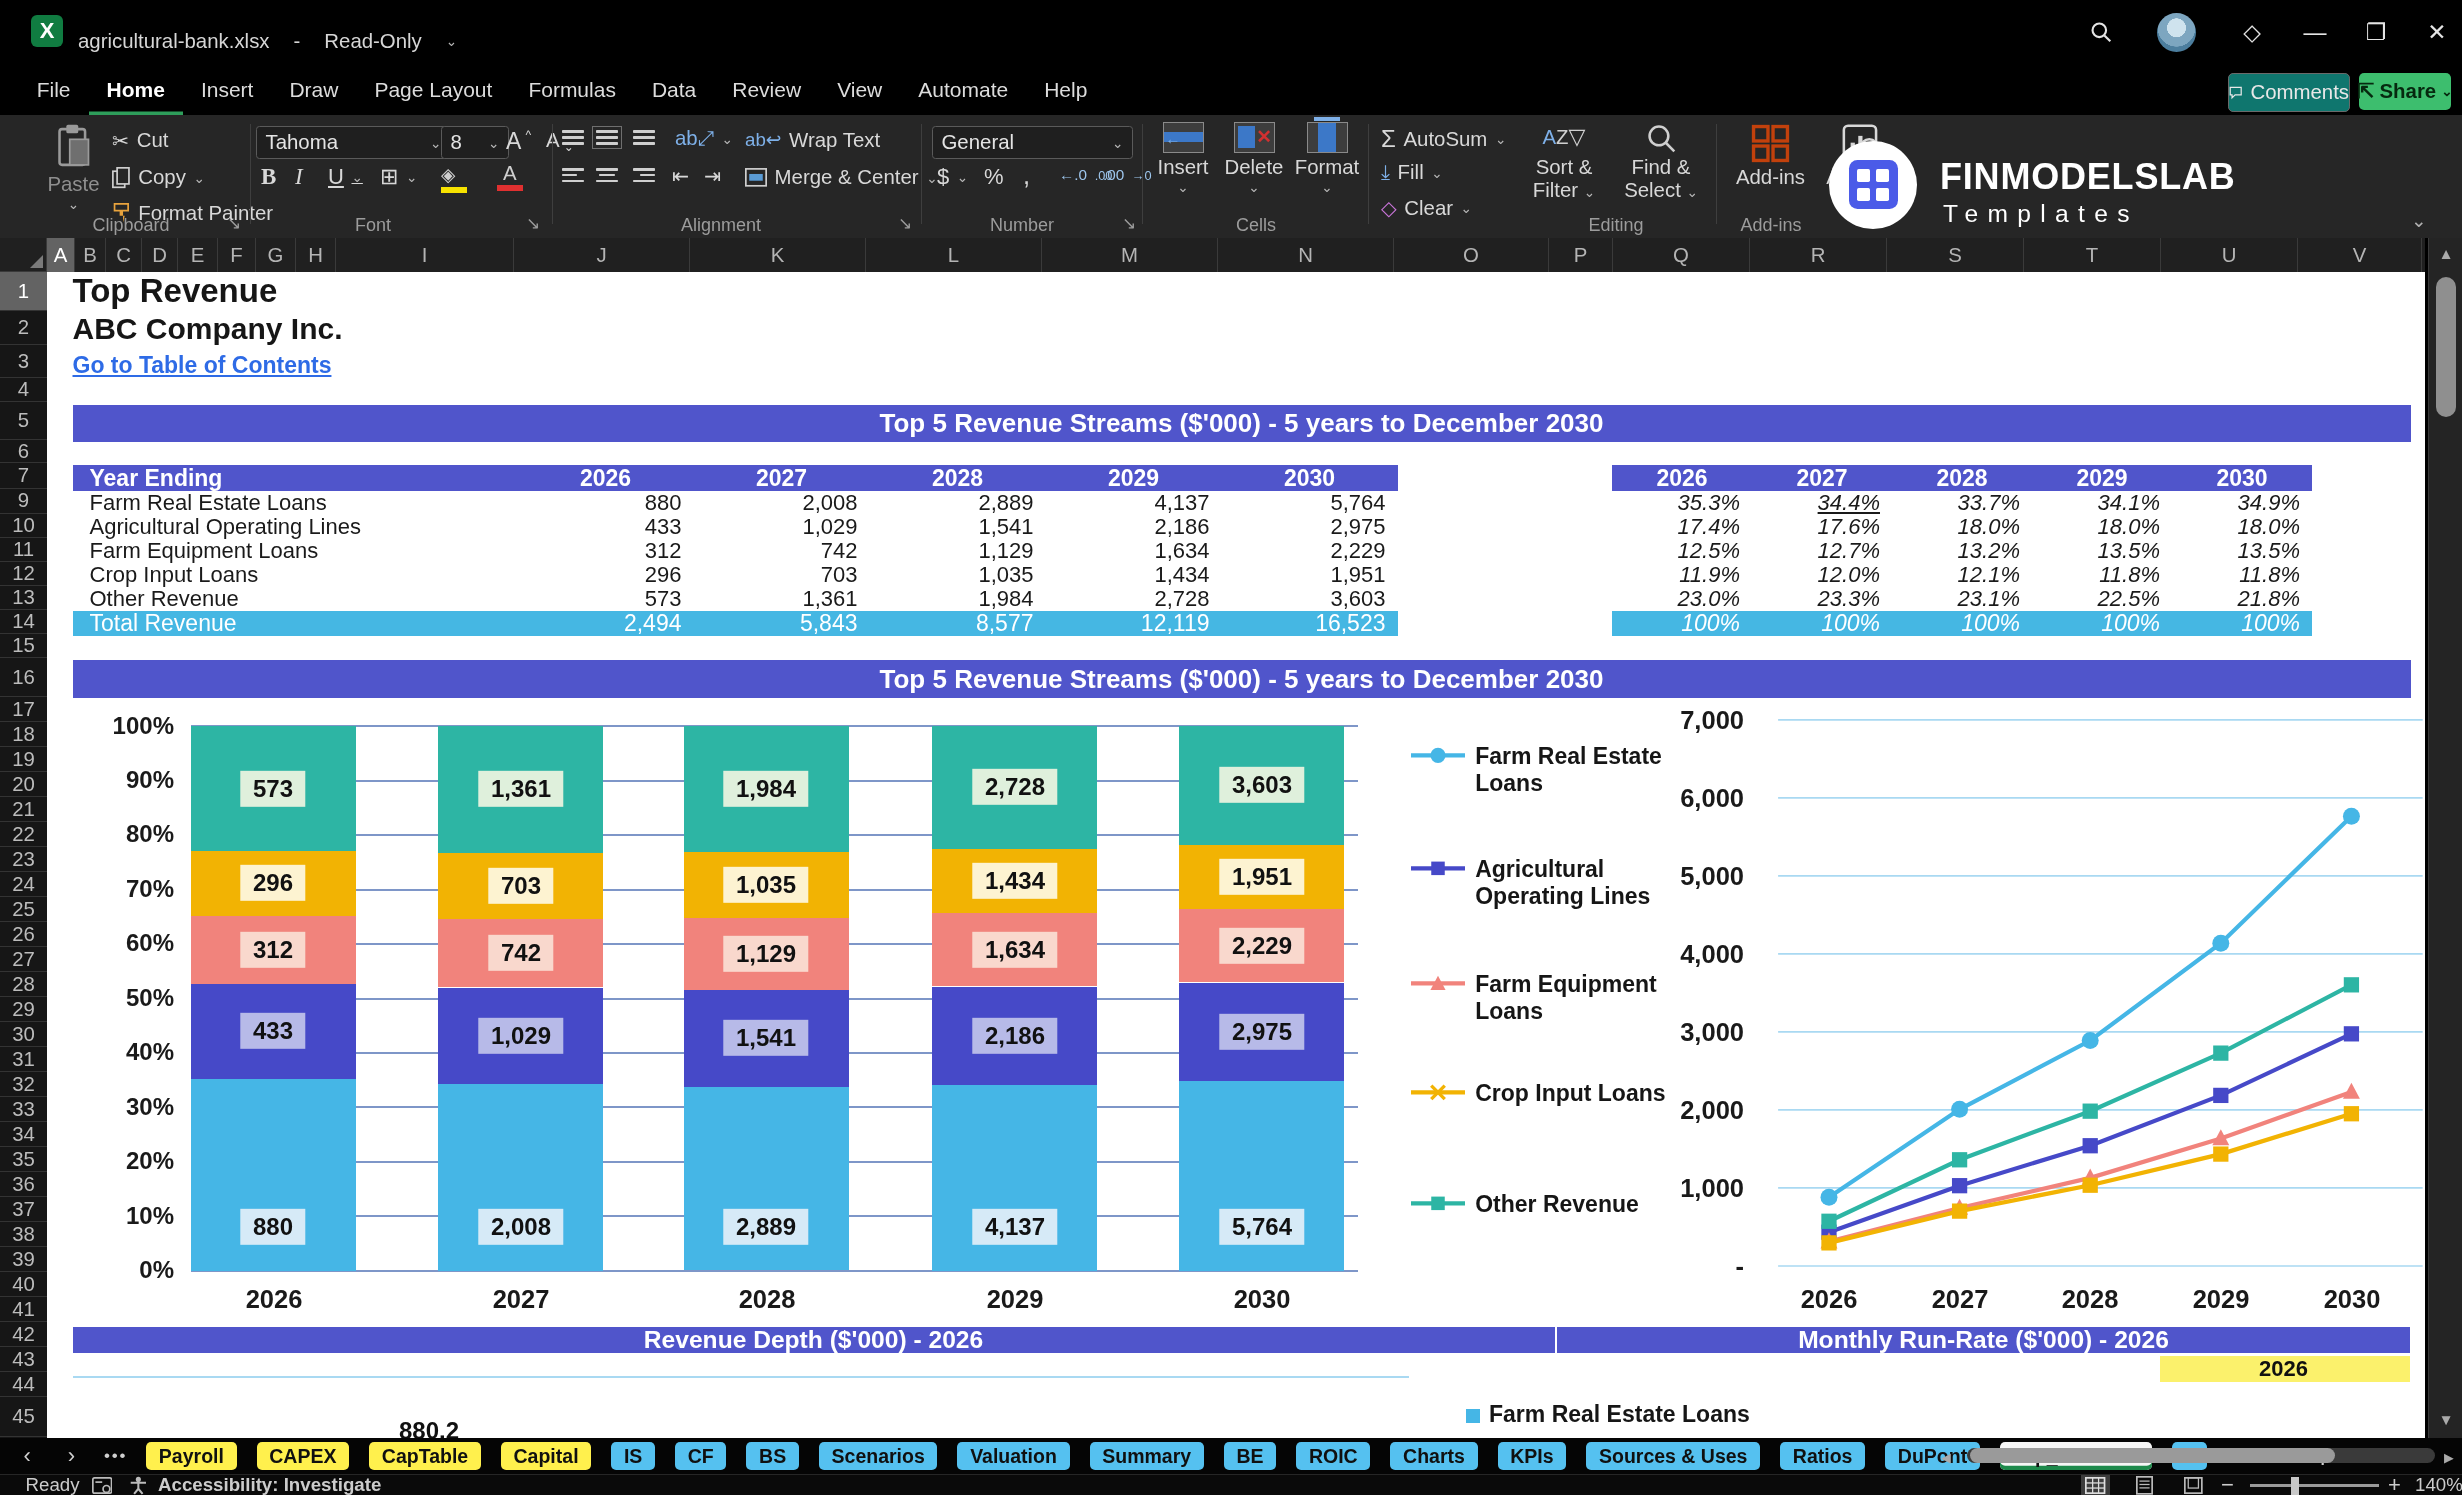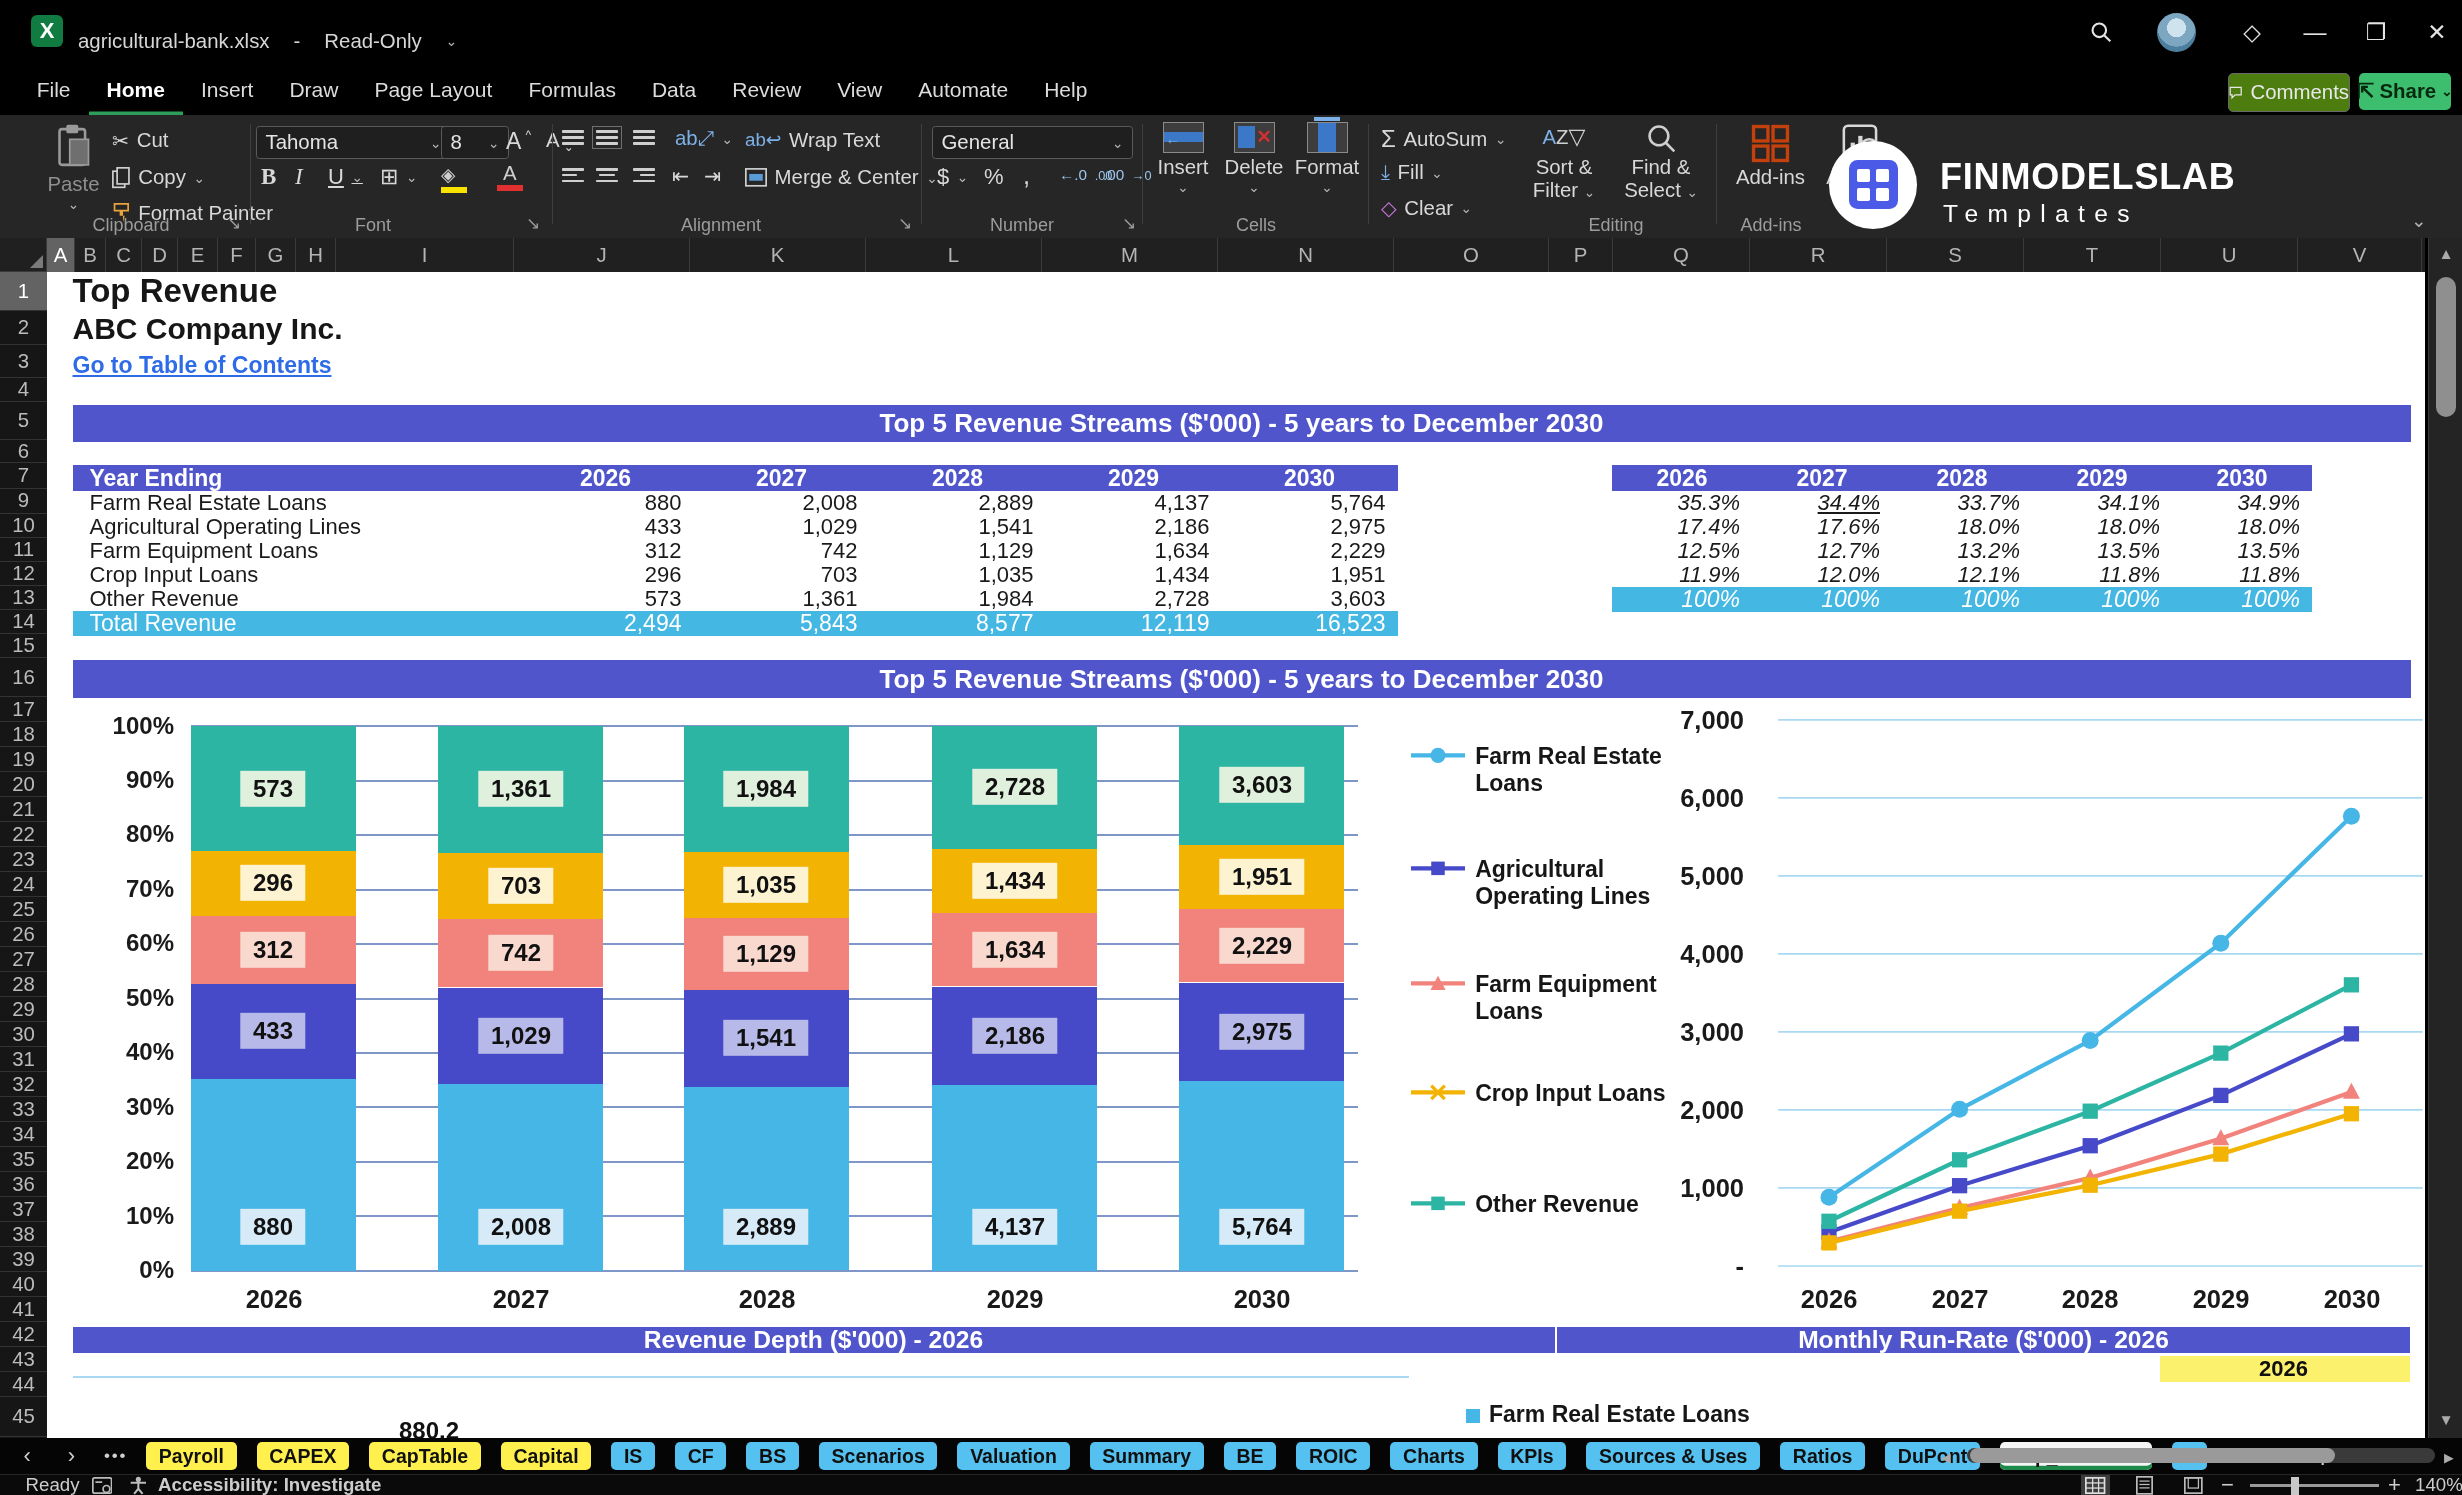--- a/index.html
+++ b/index.html
@@ -9,21 +9,21 @@
   .titlebar{position:absolute;left:0;top:0;width:2462px;height:64px;background:#000;}
   .xl-icon{position:absolute;left:31px;top:15.3px;width:32px;height:32px;background:#107C41;border-radius:6px;color:#fff;font-weight:bold;font-size:22px;display:flex;align-items:center;justify-content:center;}
   .doc-title{position:absolute;left:78px;top:0;height:64px;display:flex;align-items:center;font-size:20.4px;color:#d6d6d6;gap:24px;margin-top:9px;}
   .tb-ico{position:absolute;top:0;height:64px;width:48px;display:flex;align-items:center;justify-content:center;font-size:23px;color:#e4e4e4;}
   .avatar{position:absolute;left:2157px;top:12.7px;width:39px;height:39px;border-radius:50%;background:radial-gradient(circle at 50% 38%, #cfe3ee 0 30%, #7da6c0 31% 60%, #4c7e9e 61% 100%);}
   
   .menubar{position:absolute;left:0;top:64px;width:2462px;height:51px;background:#000;}
   #menu-items{position:absolute;left:18.7px;top:0;height:51px;display:flex;}
   .menu-item{padding:0 18px;height:51px;display:flex;align-items:center;font-size:21px;color:#dcdcdc;cursor:default;}
   .menu-item.active{color:#fff;font-weight:bold;box-shadow:inset 0 -3.4px 0 var(--c-menu-accent);}
-  .comments-btn{position:absolute;left:2228px;top:8.5px;width:120px;height:37px;border:0.8px solid #6a6a6a;border-radius:5.1px;background:#4d7c0f;color:#e8e8e8;font-size:20.4px;display:flex;align-items:center;justify-content:center;gap:8px;}
+  .comments-btn{position:absolute;left:2228px;top:8.5px;width:120px;height:37px;border:0.8px solid #6a6a6a;border-radius:5.1px;background:#0f766e;color:#e8e8e8;font-size:20.4px;display:flex;align-items:center;justify-content:center;gap:8px;}
   .share-btn{position:absolute;left:2359px;top:8.5px;width:92px;height:37px;border-radius:5.1px;background:var(--c-share);color:#06290f;font-size:20.4px;font-weight:bold;display:flex;align-items:center;justify-content:center;gap:5.1px;}
   
   .ribbon{position:absolute;left:0;top:115px;width:2462px;height:123px;background:#262626;}
   .rb-divider{position:absolute;top:8.5px;height:100px;width:0.8px;background:#3e3e3e;}
   .rb-txt{color:#d8d8d8;font-size:20.4px;white-space:nowrap;}
   .rb-grouplabel{position:absolute;top:100px;font-size:18px;color:#9c9c9c;text-align:center;}
   .rb-launcher{position:absolute;top:98px;font-size:17px;color:#9c9c9c;}
   .rb-chip{position:absolute;display:flex;align-items:center;gap:7.6px;color:#d8d8d8;font-size:20.4px;white-space:nowrap;}
   .rb-box{position:absolute;height:31px;border:0.8px solid #5a5a5a;border-radius:3.4px;background:#1f1f1f;display:flex;align-items:center;padding:0 8.5px;font-size:20.4px;color:#e4e4e4;justify-content:space-between;}
   .chev{font-size:13.6px;color:#b8b8b8;}
@@ -532,20 +532,27 @@
           <div class="cell num" style="width: 140px; height: 24px;">13.5%</div>
           <div class="cell num" style="width: 140px; height: 24px;">13.5%</div>
         </div>
         <div class="tbl-row data-row ital" style="height: 24px;">
           <div class="cell num" style="width: 140px; height: 24px;">11.9%</div>
           <div class="cell num" style="width: 140px; height: 24px;">12.0%</div>
           <div class="cell num" style="width: 140px; height: 24px;">12.1%</div>
           <div class="cell num" style="width: 140px; height: 24px;">11.8%</div>
           <div class="cell num" style="width: 140px; height: 24px;">11.8%</div>
         </div>
+        <div class="tbl-row data-row ital" style="height: 24px;">
+          <div class="cell num" style="width: 140px; height: 24px;">23.0%</div>
+          <div class="cell num" style="width: 140px; height: 24px;">23.3%</div>
+          <div class="cell num" style="width: 140px; height: 24px;">23.1%</div>
+          <div class="cell num" style="width: 140px; height: 24px;">22.5%</div>
+          <div class="cell num" style="width: 140px; height: 24px;">21.8%</div>
+        </div>
         <div class="tbl-row total-row ital" style="height: 24.6px;">
           <div class="cell num" style="width: 140px; height: 24.6px;">100%</div>
           <div class="cell num" style="width: 140px; height: 24.6px;">100%</div>
           <div class="cell num" style="width: 140px; height: 24.6px;">100%</div>
           <div class="cell num" style="width: 140px; height: 24.6px;">100%</div>
           <div class="cell num" style="width: 140px; height: 24.6px;">100%</div>
         </div>
       </div>
 
     <div class="banner" style="left:25.5px;top:388px;width:2338px;height:38px;font-size:26px">Top 5 Revenue Streams ($'000) - 5 years to December 2030</div>

